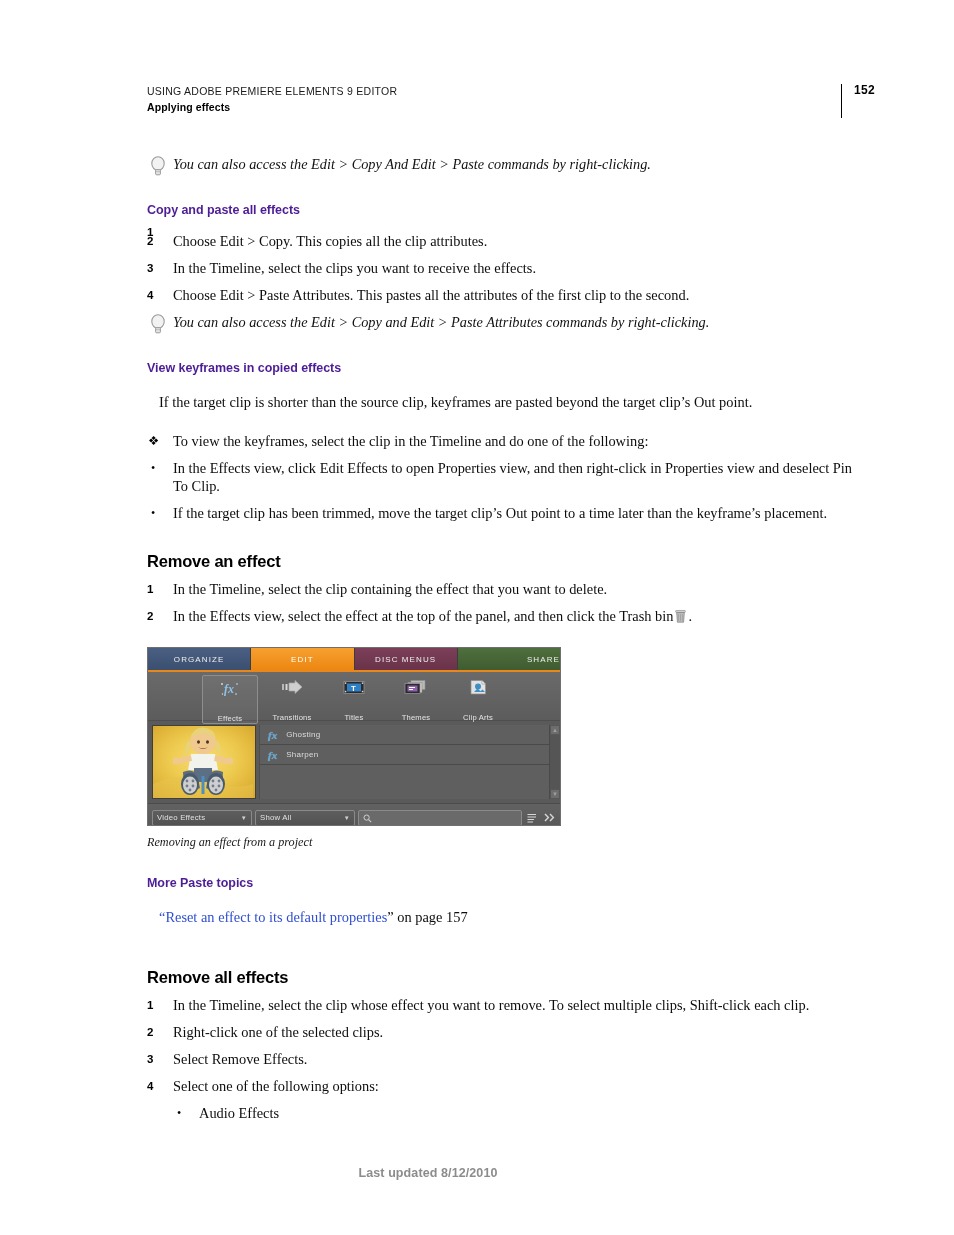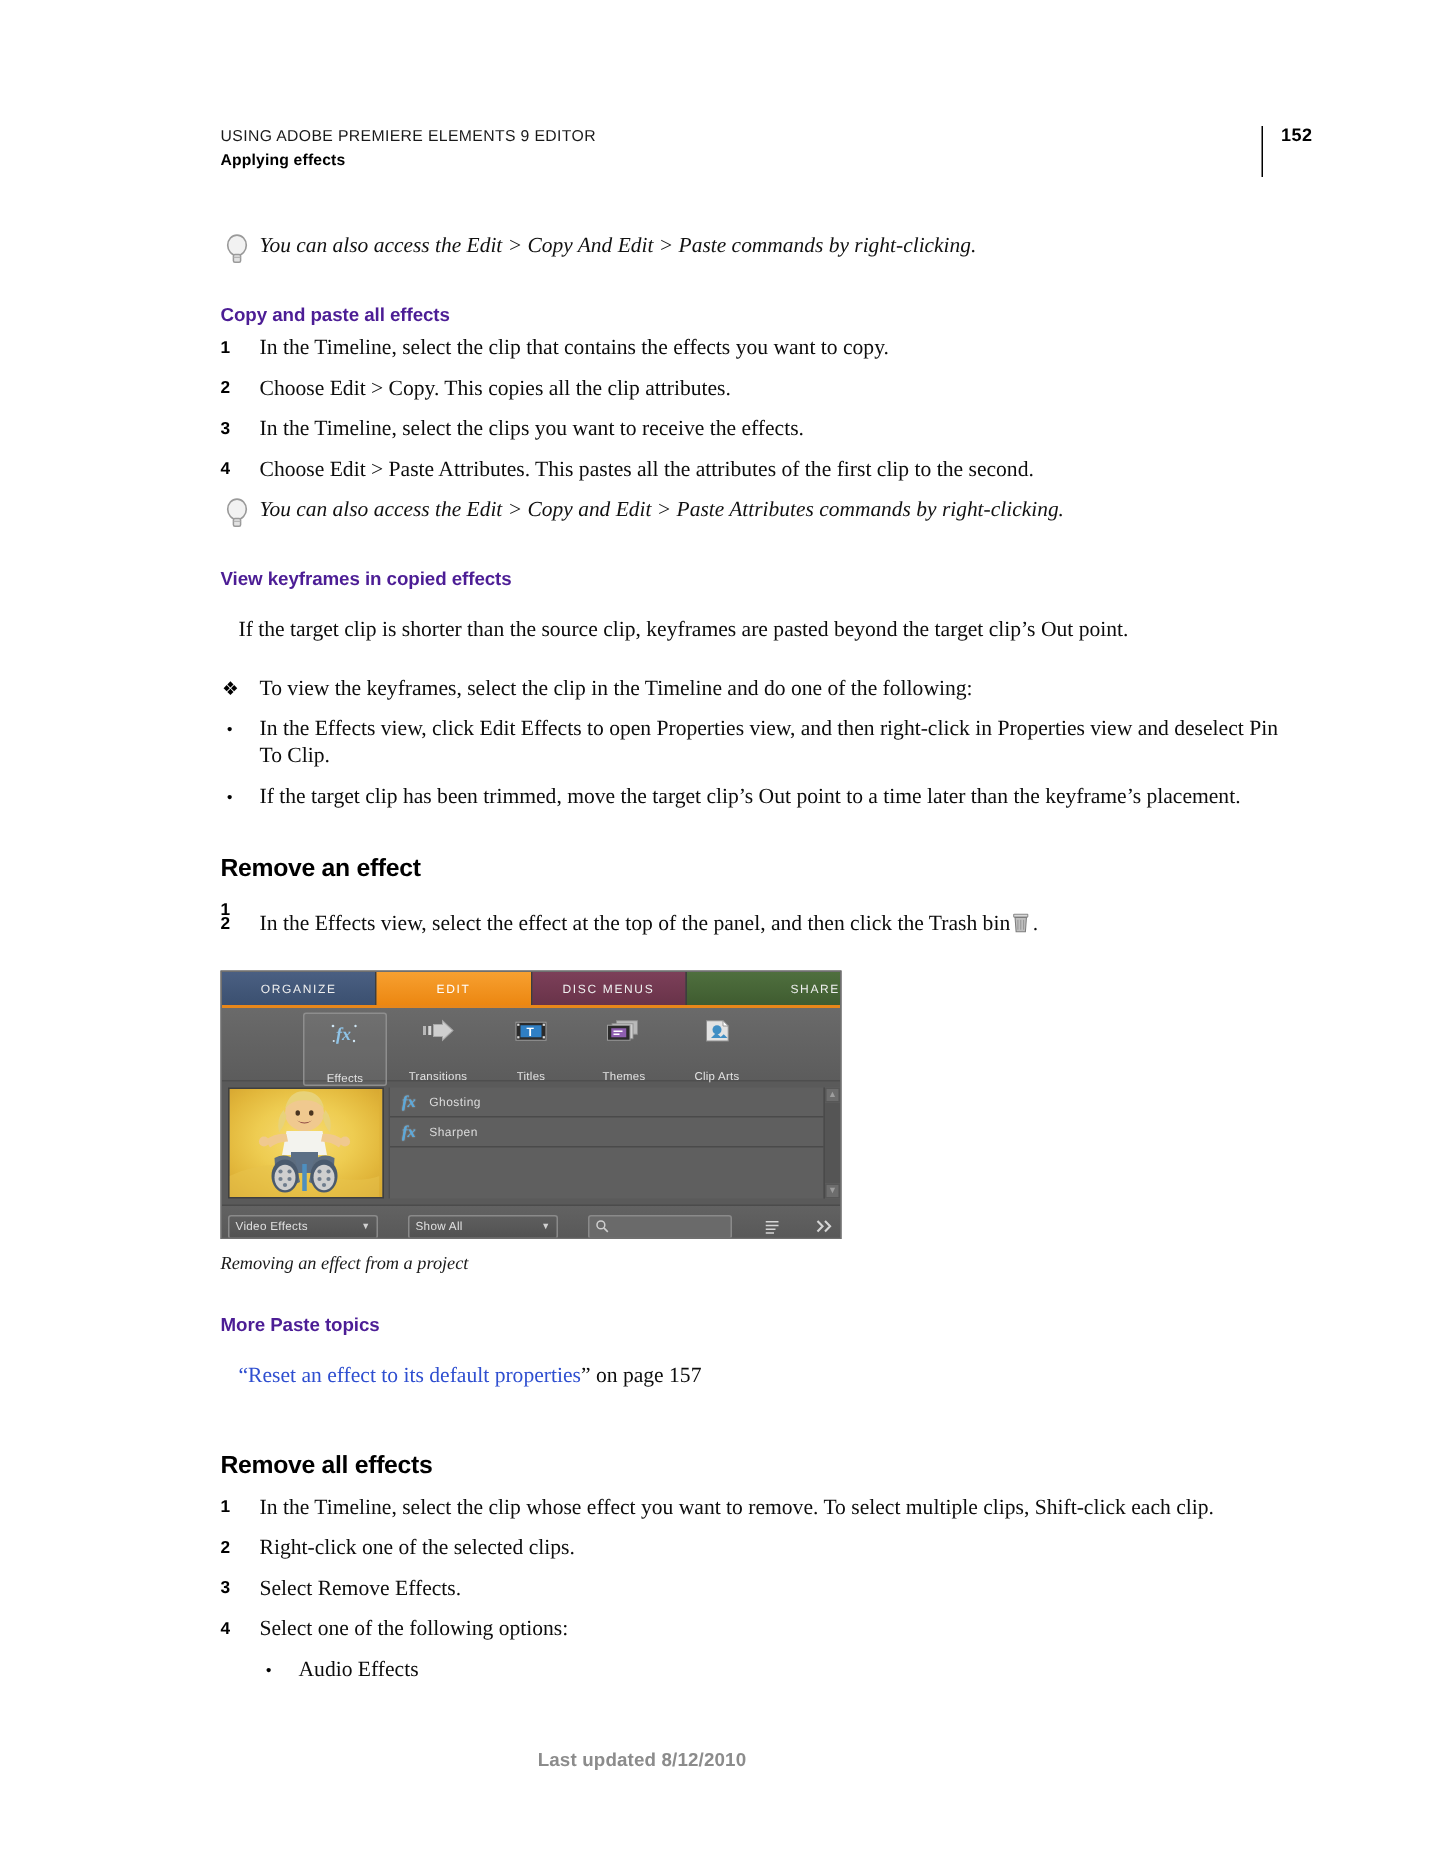--- a/index.html
+++ b/index.html
@@ -324,21 +324,21 @@
   }
   .sb-btn.bot { position: absolute; bottom: 0; left: 0; right: 0; }
 
   .shot-bottom {
     height: 27px;
     background: linear-gradient(#626262,#565656);
     border-top: 1px solid #4b4b4b;
     display: flex;
     align-items: center;
     padding: 0 4px;
-    gap: 20px;
+    gap: 3px;
   }
   .dd {
     height: 16px;
     border: 1px solid #8a8a8a;
     background: linear-gradient(#5e5e5e,#525252);
     border-radius: 2px;
     display: flex;
     align-items: center;
     padding: 0 4px;
     font-size: 7.8px;
@@ -396,21 +396,20 @@
     </span>
     <span>You can also access the Edit &gt; Copy And Edit &gt; Paste commands by right-clicking.</span>
   </div>
 
   <div class="sp30"></div>
 
   <h3 class="sub">Copy and paste all effects</h3>
   <div class="sp6"></div>
   <div class="step">
     <span class="num">1</span>
-    <span>In the Timeline, select the clip that contains the effects you want to copy.</span>
   </div>
   <div class="sp9"></div>
   <div class="step">
     <span class="num">2</span>
     <span>Choose Edit &gt; Copy. This copies all the clip attributes.</span>
   </div>
   <div class="sp9"></div>
   <div class="step">
     <span class="num">3</span>
     <span>In the Timeline, select the clips you want to receive the effects.</span>
@@ -452,20 +451,21 @@
     <span class="mark">•</span>
     <span>If the target clip has been trimmed, move the target clip’s Out point to a time later than the keyframe’s placement.</span>
   </div>
 
   <div class="sp30"></div>
 
   <h2 class="sect">Remove an effect</h2>
   <div class="sp9"></div>
   <div class="step">
     <span class="num">1</span>
+    <span>In the Timeline, select the clip containing the effect that you want to delete.</span>
   </div>
   <div class="sp9"></div>
   <div class="step">
     <span class="num">2</span>
     <span>In the Effects view, select the effect at the top of the panel, and then click the Trash bin</span><span class="trash-inline"><svg width="11" height="13" viewBox="0 0 11 13">
       <rect x="0.8" y="0.4" width="9.4" height="2" rx="0.4" fill="#d9d9d9" stroke="#8a8a8a" stroke-width="0.7"></rect>
       <path d="M1.7 2.6 h7.6 l-0.7 9.6 h-6.2 z" fill="#bfbfbf" stroke="#7d7d7d" stroke-width="0.7"></path>
       <line x1="3.6" y1="4.2" x2="3.6" y2="10.8" stroke="#8f8f8f" stroke-width="0.6"></line>
       <line x1="5.5" y1="4.2" x2="5.5" y2="10.8" stroke="#8f8f8f" stroke-width="0.6"></line>
       <line x1="7.4" y1="4.2" x2="7.4" y2="10.8" stroke="#8f8f8f" stroke-width="0.6"></line>

